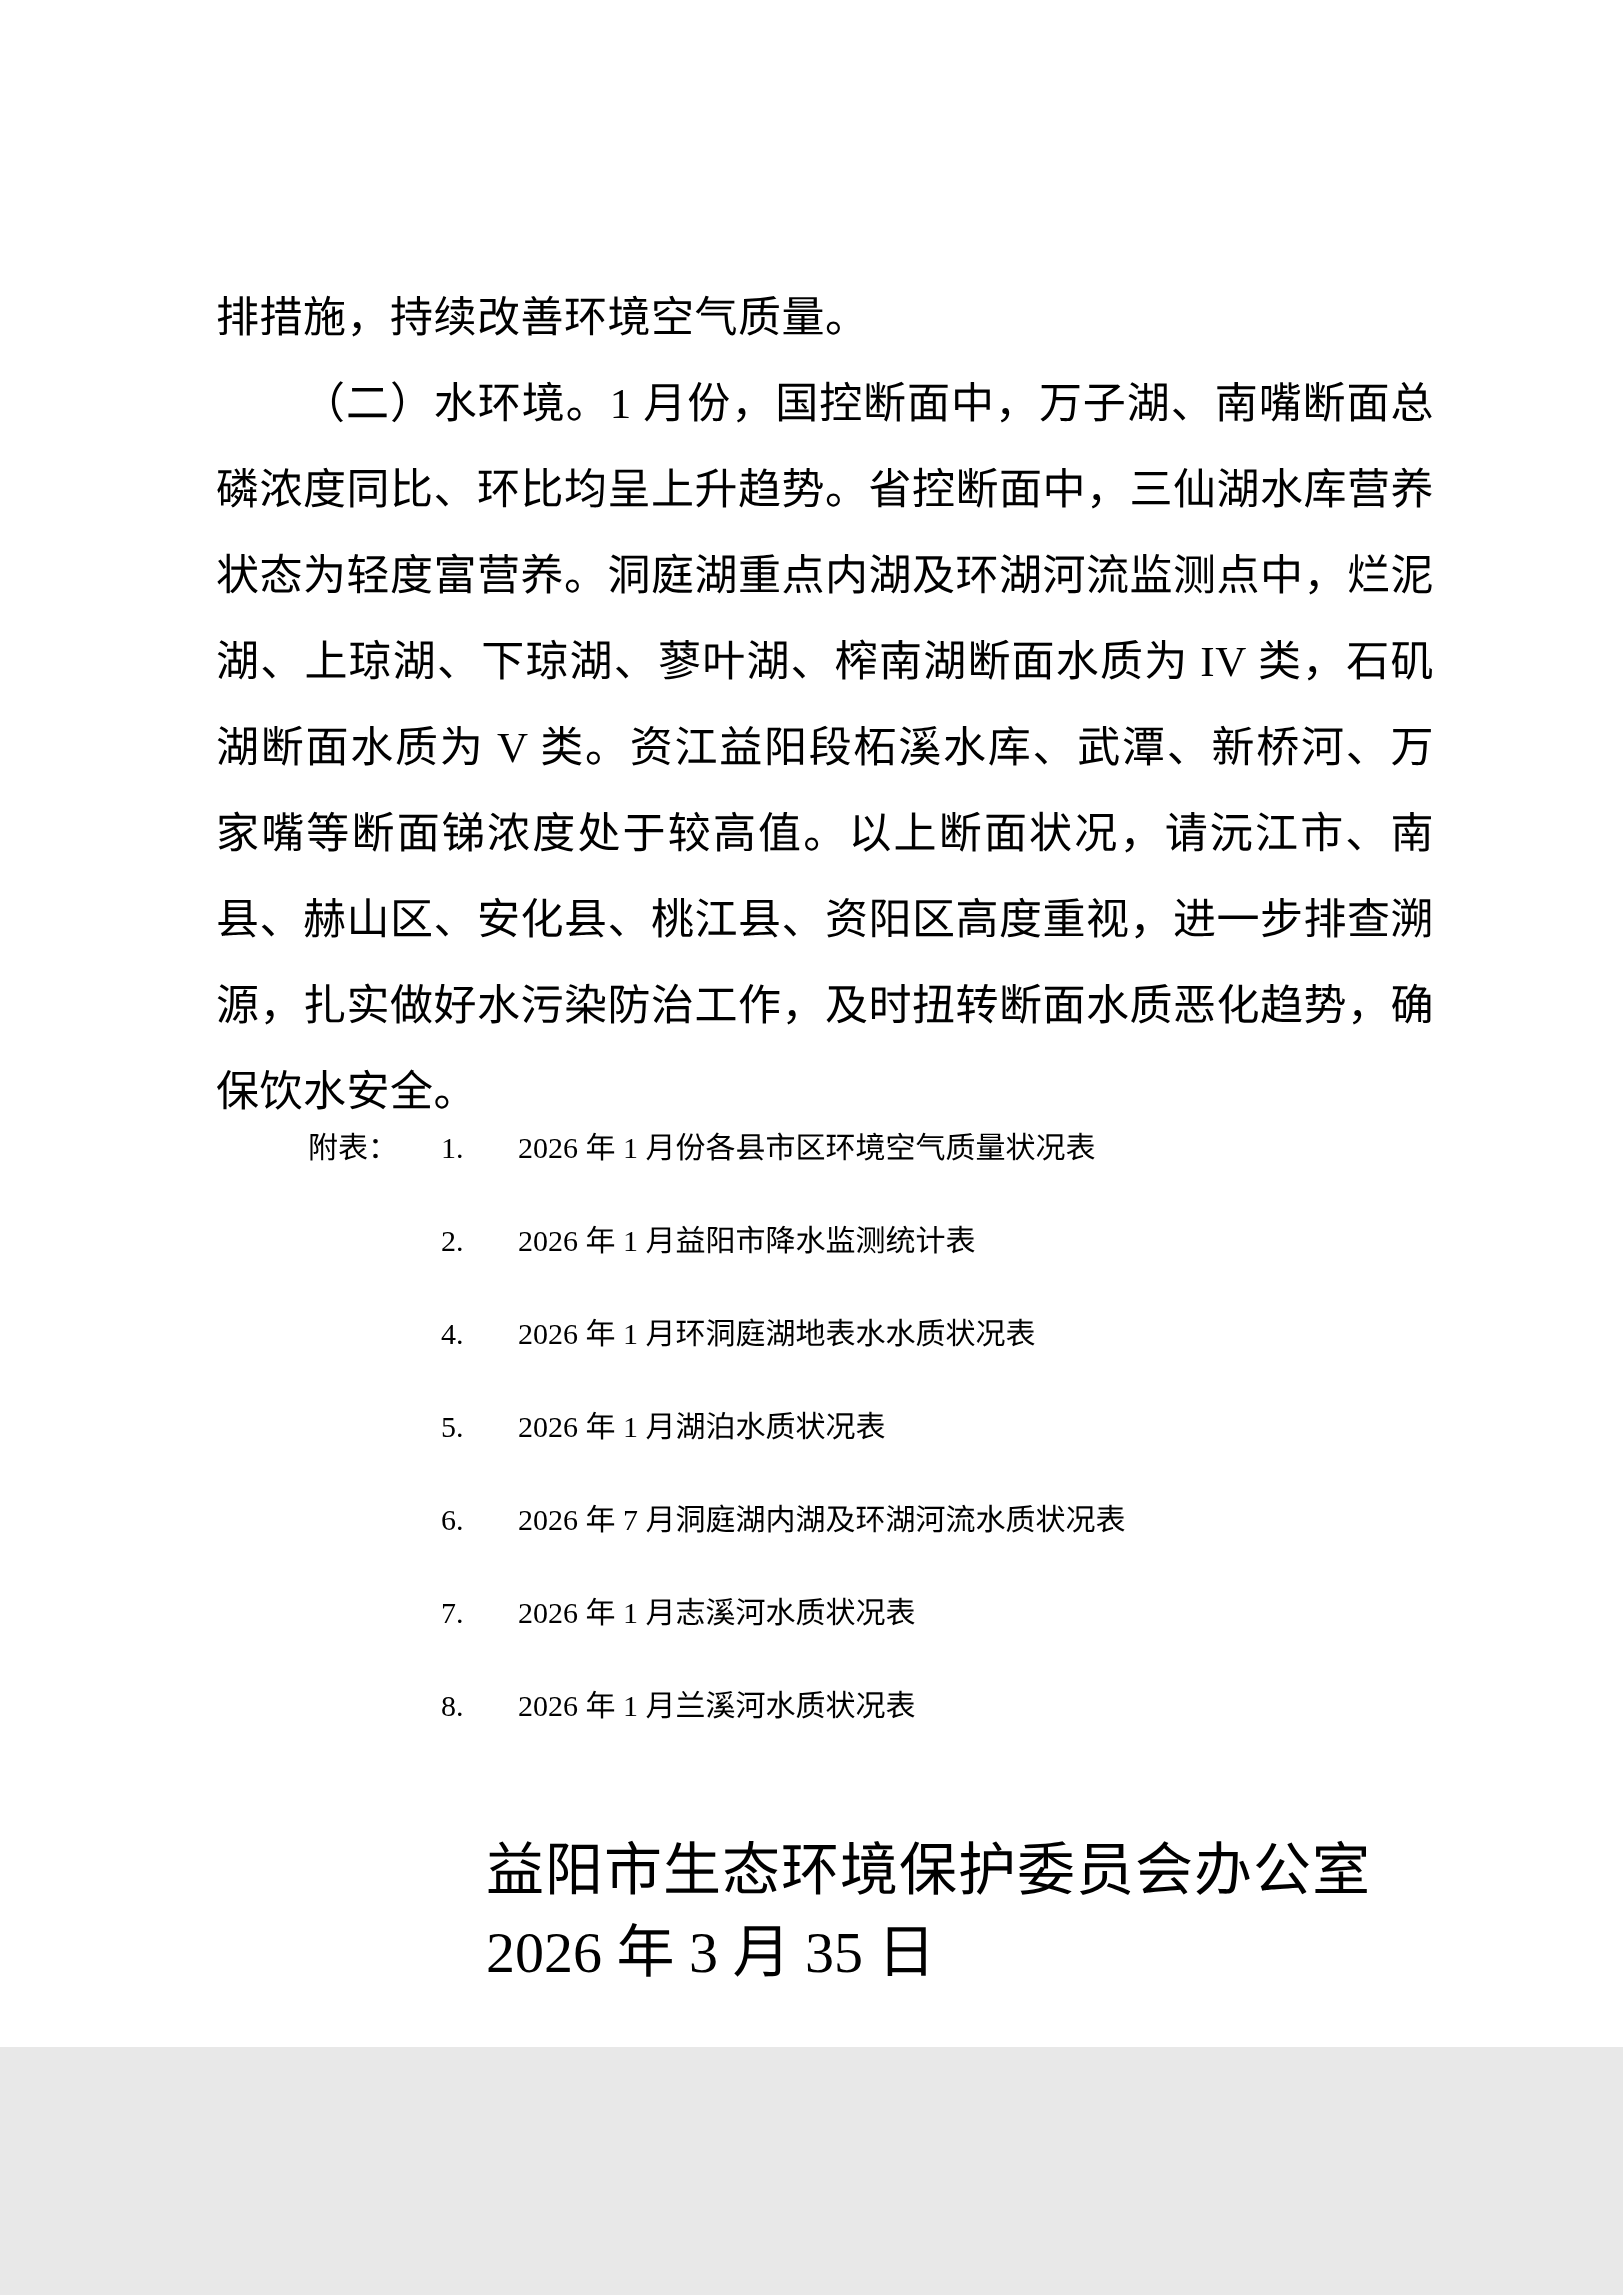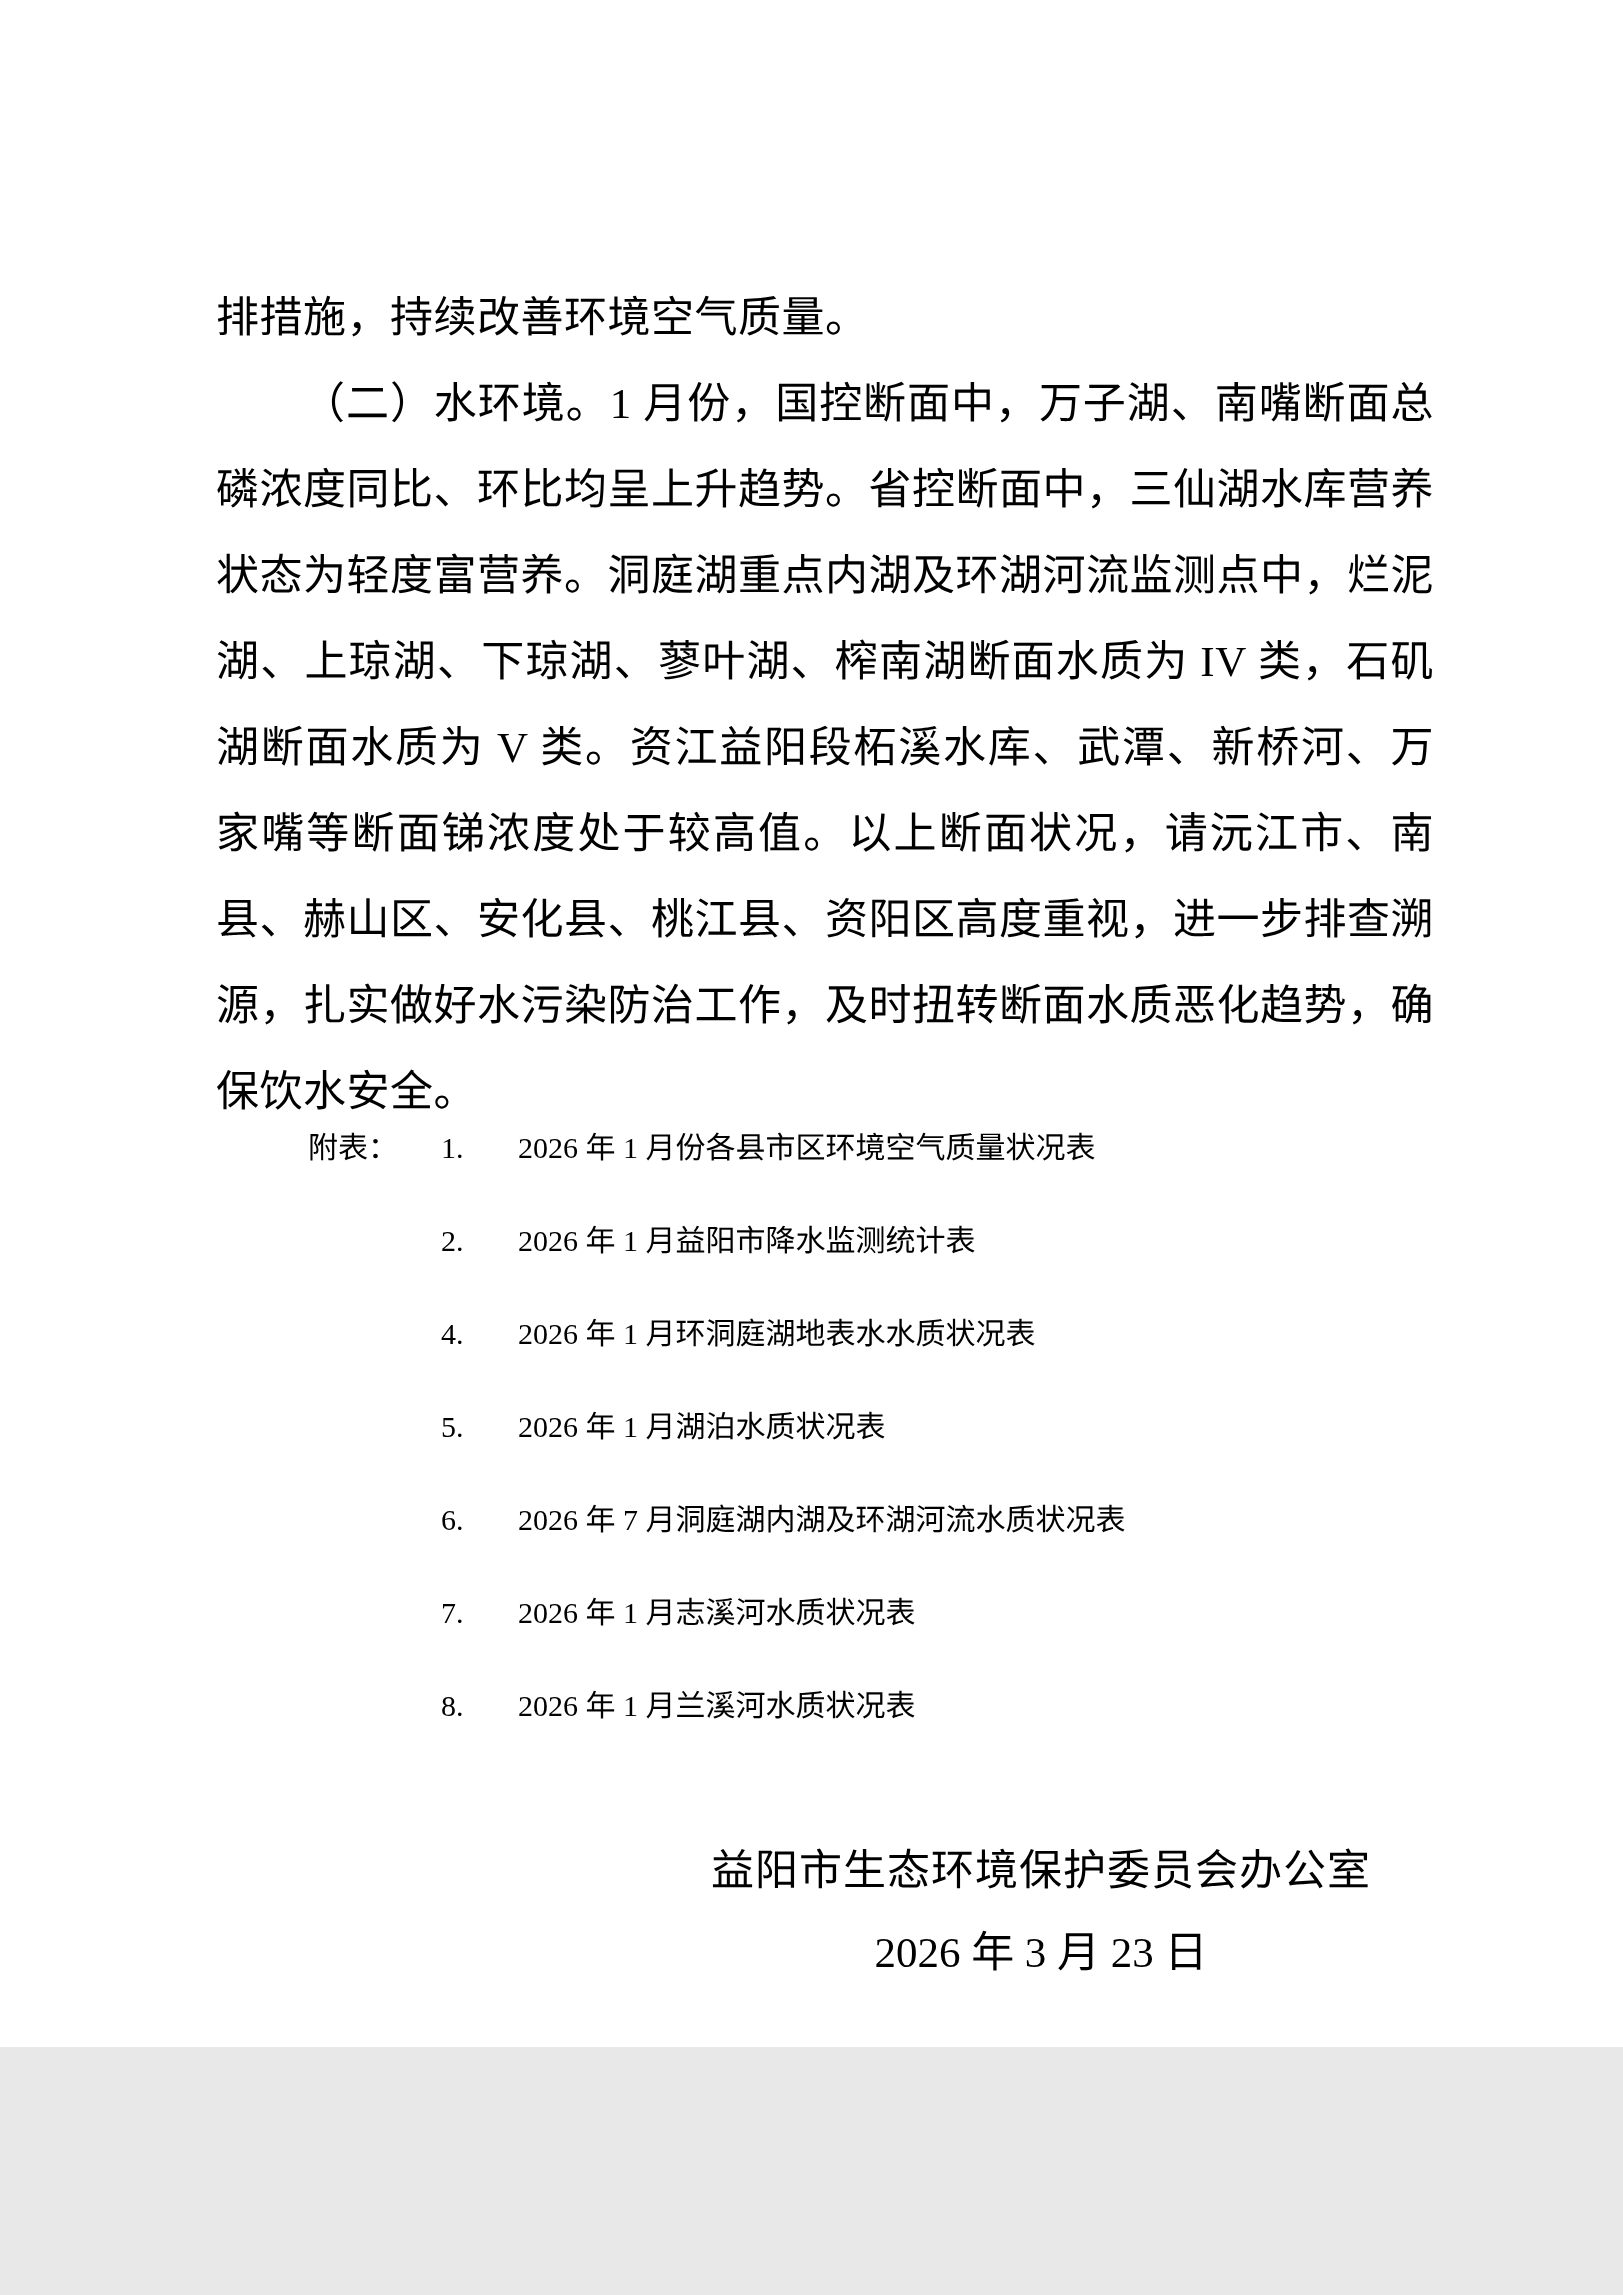--- a/index.html
+++ b/index.html
@@ -56,23 +56,22 @@
   }
   .att-num {
     display: inline-block;
     min-width: 77px;
   }
   
   .signature {
     position: absolute;
     top: 1830px;
     right: 252px;
-    font-size: 43px;
+    font-size: 58px;
     line-height: 82px;
-    text-align: center;
   }
   .signature .org {
     white-space: nowrap;
     letter-spacing: 1px;
   }
   .signature .date {
     white-space: nowrap;
   }
   
   .page-number {
@@ -125,19 +124,19 @@
         </div>
 
         <div class="att-item">
           <span class="att-num">8.</span><span>2026 年 1 月兰溪河水质状况表</span>
         </div>
       </div>
   </div>
 
   <div class="signature">
     <div class="org">益阳市生态环境保护委员会办公室</div>
-    <div class="date">2026 年 3 月 23 日</div>
+    <div class="date">2026 年 3 月 35 日</div>
   </div>
 
   <div class="page-number">— 10 —</div>
 
 </div>
 
 
 </body></html>

